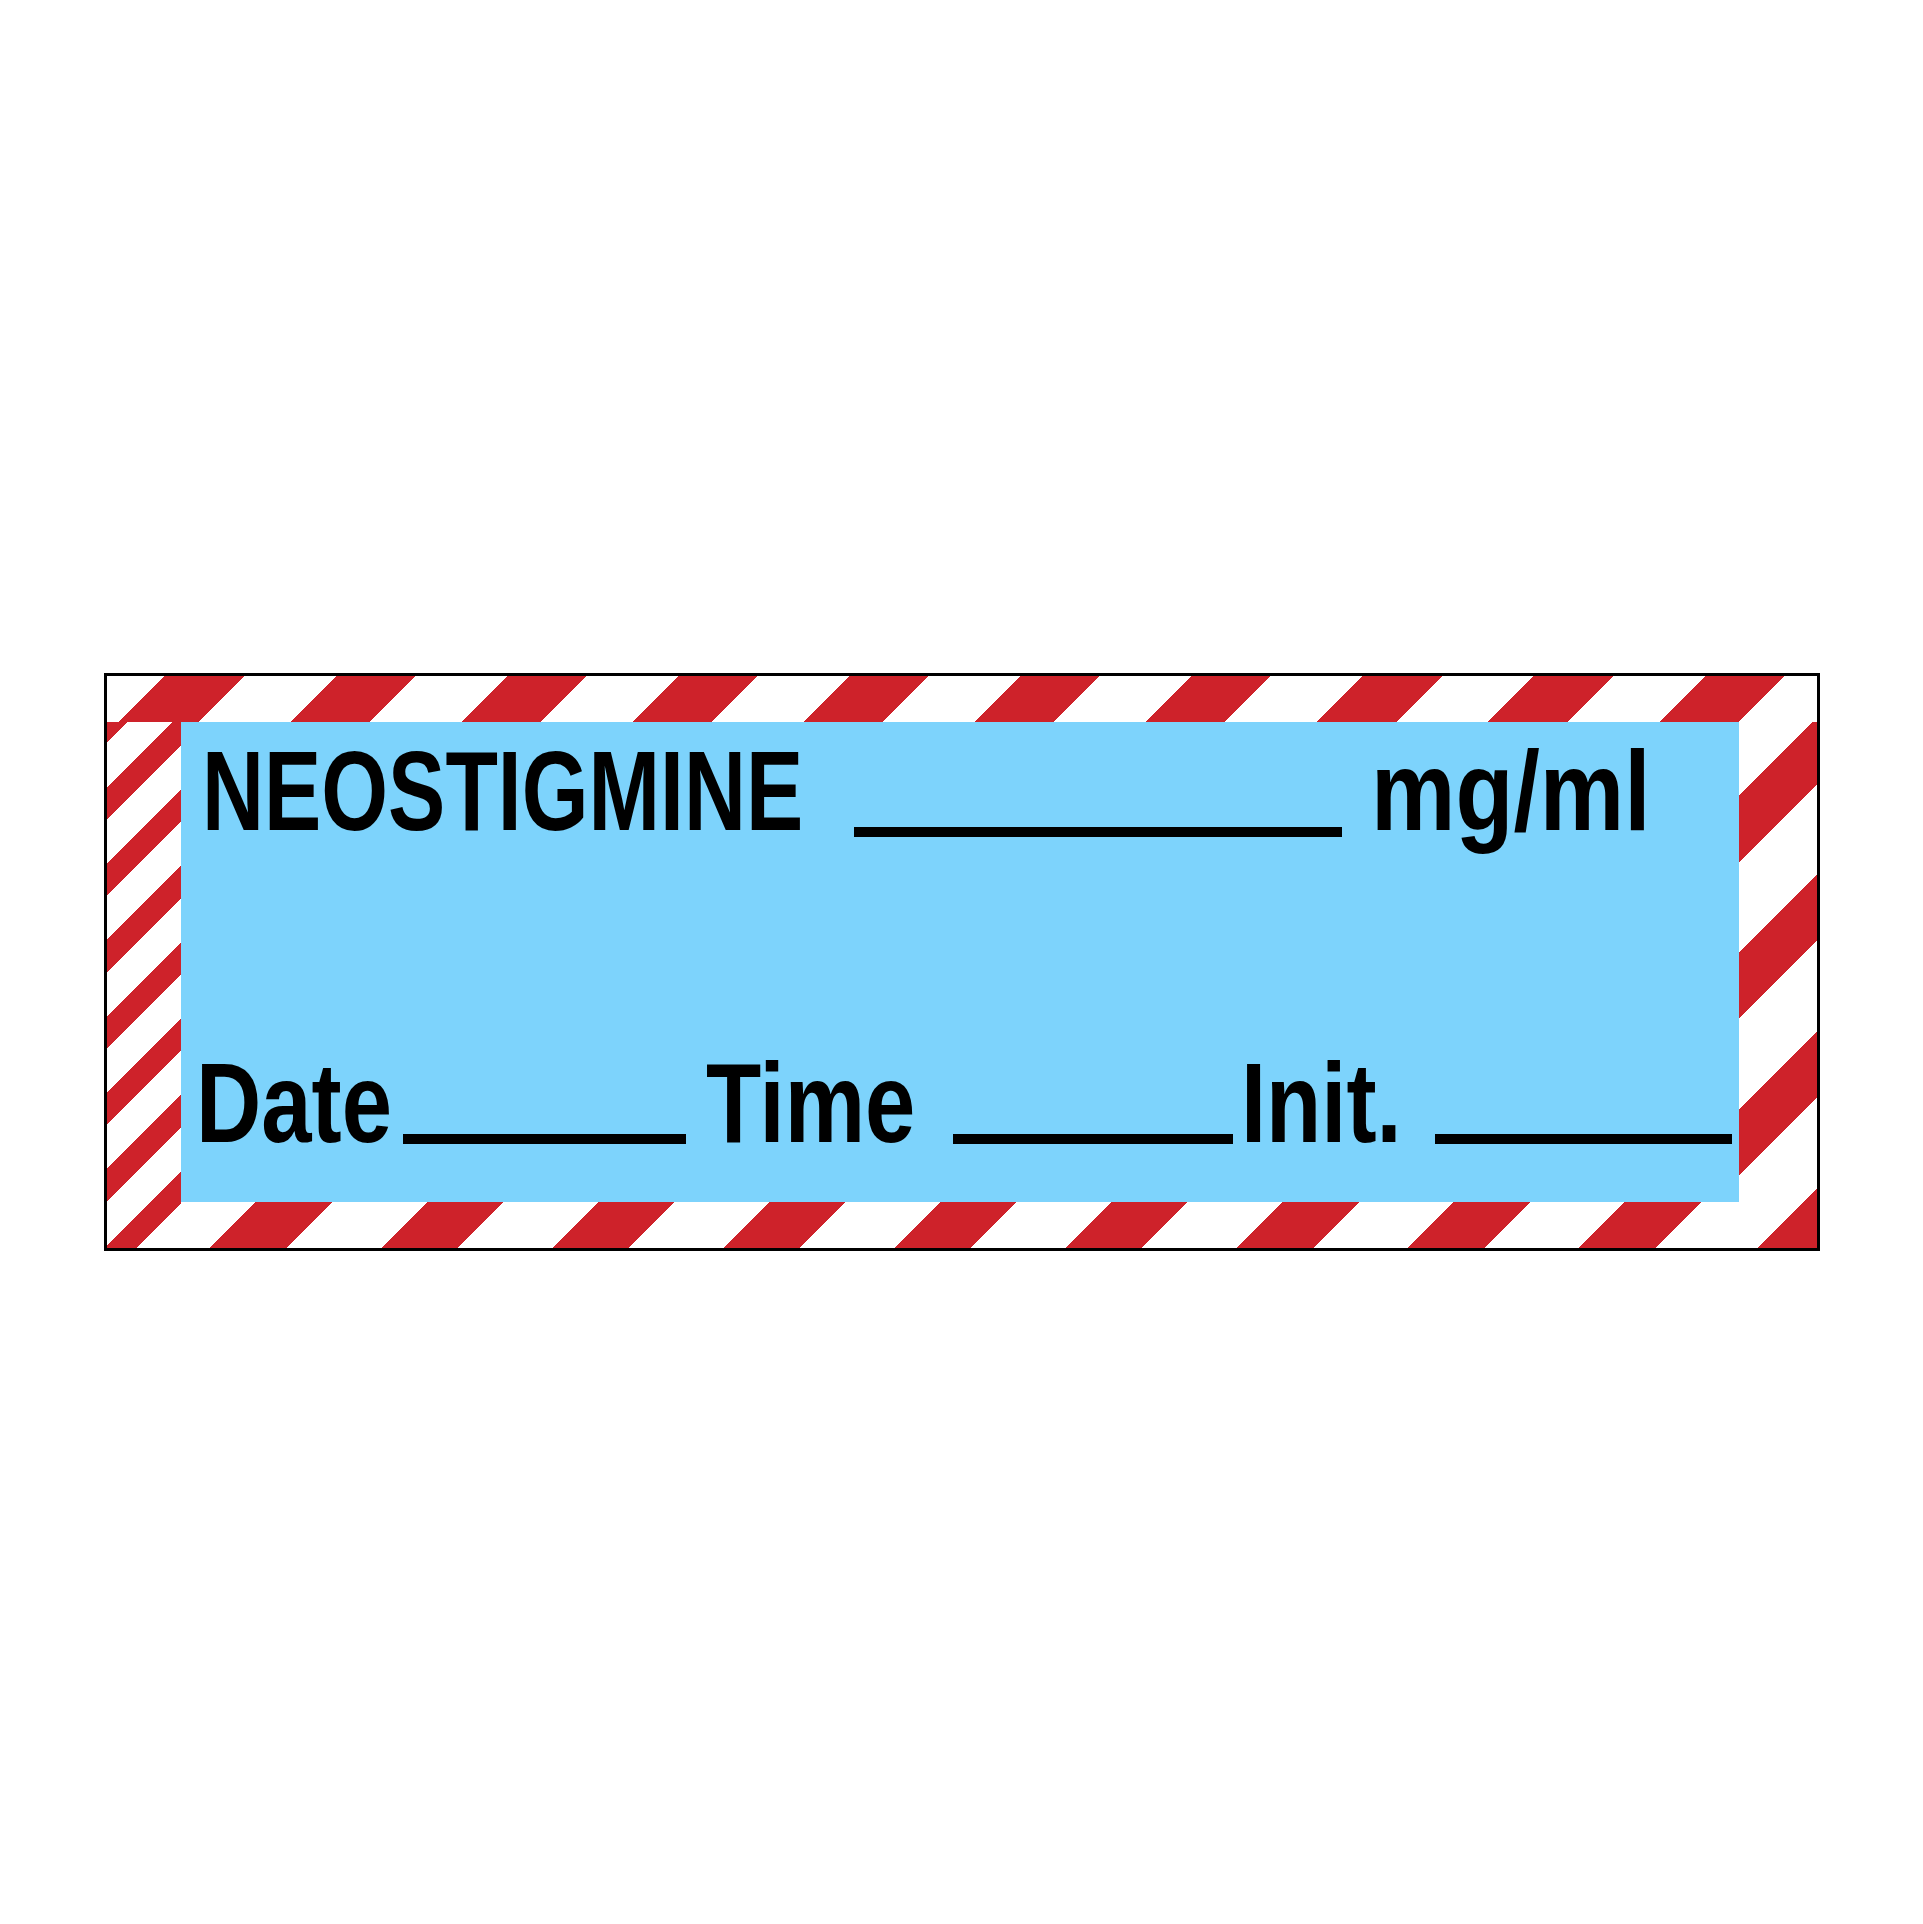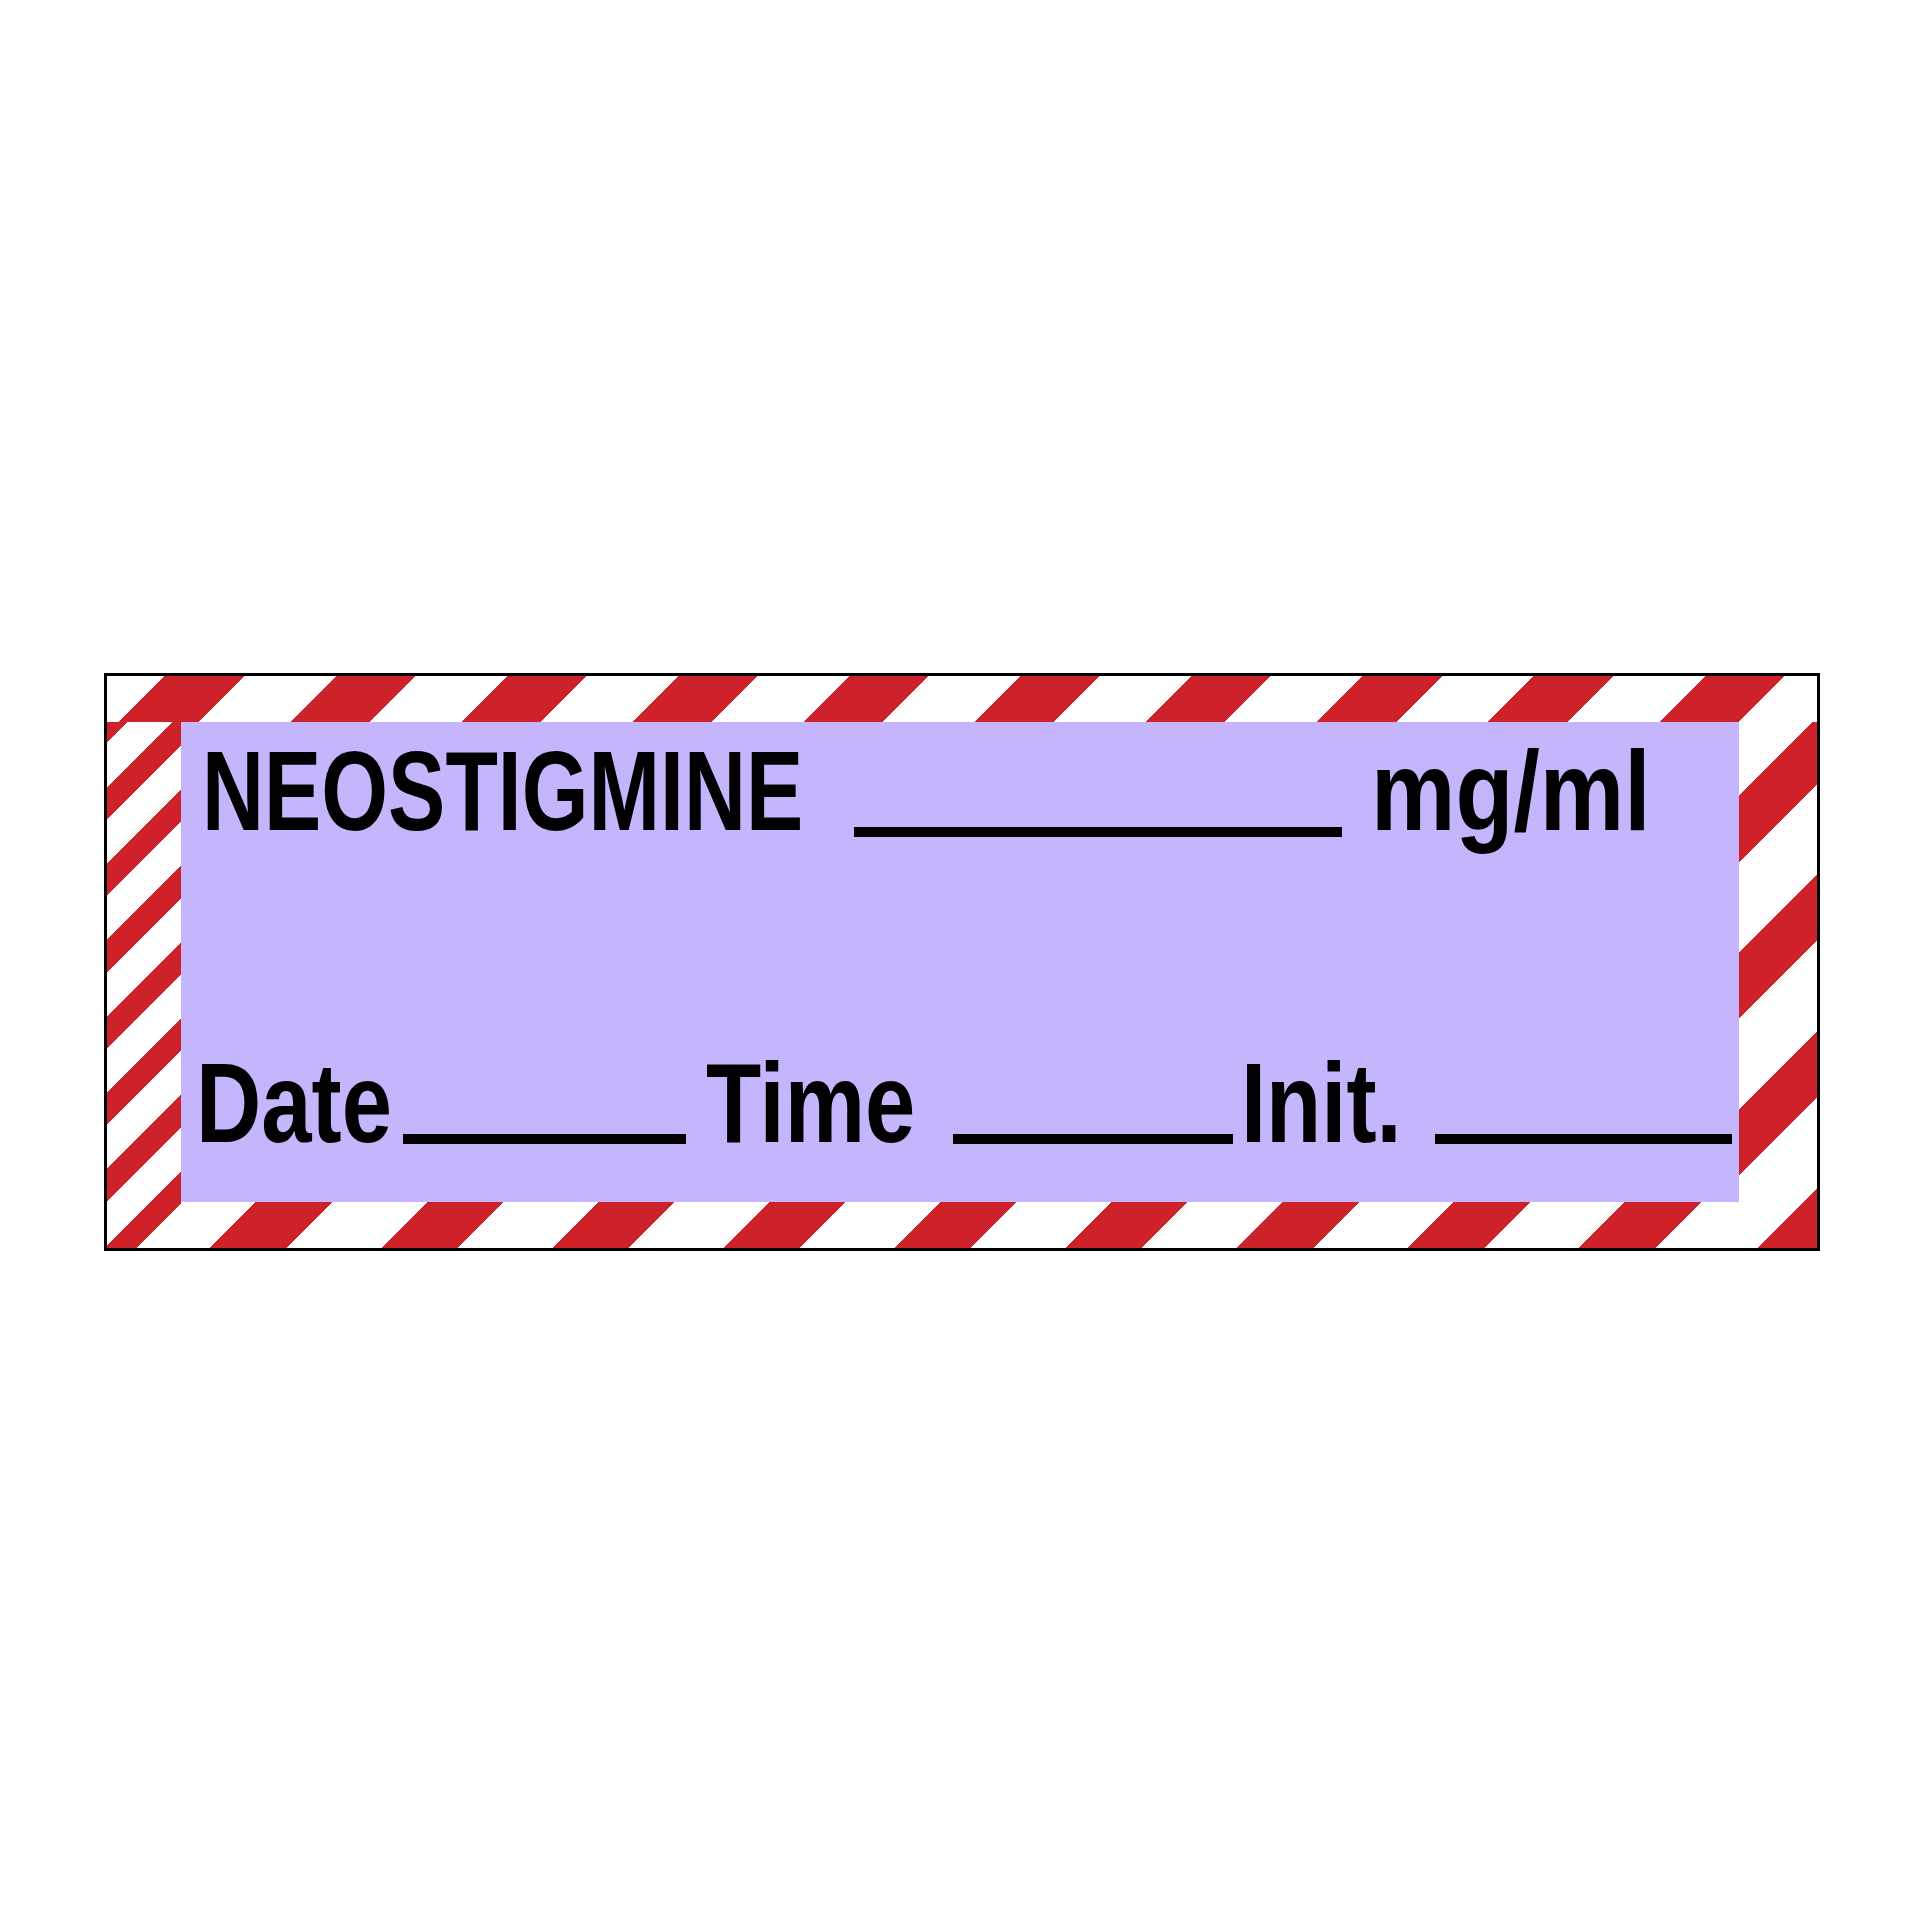--- a/index.html
+++ b/index.html
@@ -12,21 +12,21 @@
     position:relative;
     width:1923px;height:1924px;
     background:var(--bg);
     overflow:hidden;
     font-family:"Liberation Sans", sans-serif;
   }
   .label{
     position:absolute;
     left:104px;top:673px;
     width:1710px;height:572px;
-    background:#c4b5fd;
+    background:#7dd3fc;
     border:3.7px solid var(--ink);
   }
   .band{position:absolute;}
   .band-top{
     left:0;top:0;width:1710px;height:46px;
     background:repeating-linear-gradient(135deg,
       #fff 0 41px, var(--red) 41px 97px, #fff 97px 121px);
   }
   .band-bottom{
     left:74px;top:526px;width:1558px;height:46px;

